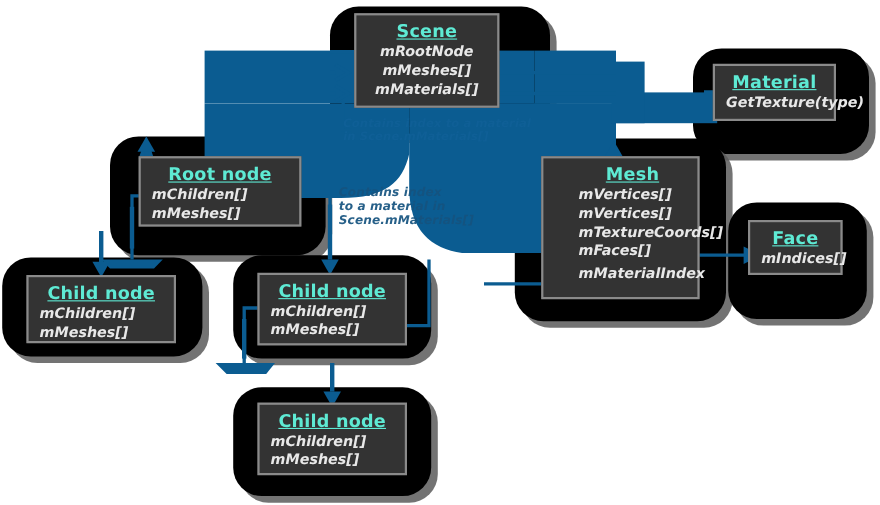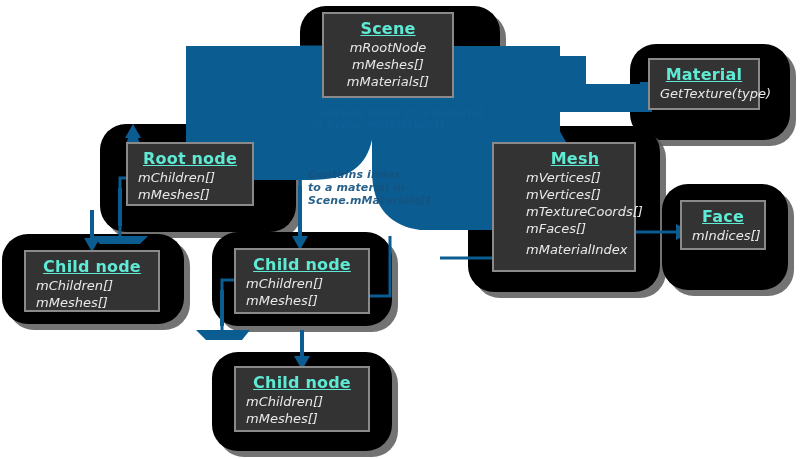--- a/index.html
+++ b/index.html
@@ -18,21 +18,21 @@
 
   
   .node{position:absolute;background:#333333;border:2px solid #8a8a8a;
         box-sizing:border-box;padding:4px 10px 8px 10px;}
   .node .ttl{
      color:#5eead4;font-weight:bold;font-style:normal;text-align:center;
      text-decoration:underline;font-size:16px;line-height:21px;
      letter-spacing:.2px;white-space:nowrap;
   }
   .node .fld{
-     color:#e8e8e8;font-style:italic;font-weight:normal;font-size:13px;
+     color:#e8e8e8;font-style:italic;font-weight:bold;font-size:13px;
      line-height:17px;white-space:nowrap;text-align:left;
   }
   .node.center .fld{text-align:center;}
 
   
   .note{position:absolute;color:#0f5f96;font-style:italic;font-weight:bold;
         font-size:10.5px;line-height:12px;white-space:pre-line;letter-spacing:.1px;}
   .note.ghost{color:#15537f;opacity:.92;font-style:italic;}
 </style>
 </head>
@@ -163,21 +163,21 @@
     <div class="fld">mRootNode</div>
     <div class="fld">mMeshes[]</div>
     <div class="fld">mMaterials[]</div>
   </div>
 
   <div class="node center" style="left:648px;top:58px;width:112px;height:52px;">
     <div class="ttl">Material</div>
     <div class="fld" style="text-align:center;">GetTexture(type)</div>
   </div>
 
-  <div class="node" style="left:126px;top:142px;width:128px;height:64px;">
+  <div class="node" style="left:126px;top:142px;width:148px;height:64px;">
     <div class="ttl">Root node</div>
     <div class="fld">mChildren[]</div>
     <div class="fld">mMeshes[]</div>
   </div>
 
   <div class="node" style="left:492px;top:142px;width:144px;height:130px;padding-left:32px;">
     <div class="ttl">Mesh</div>
     <div class="fld">mVertices[]</div>
     <div class="fld">mVertices[]</div>
     <div class="fld">mTextureCoords[]</div>

